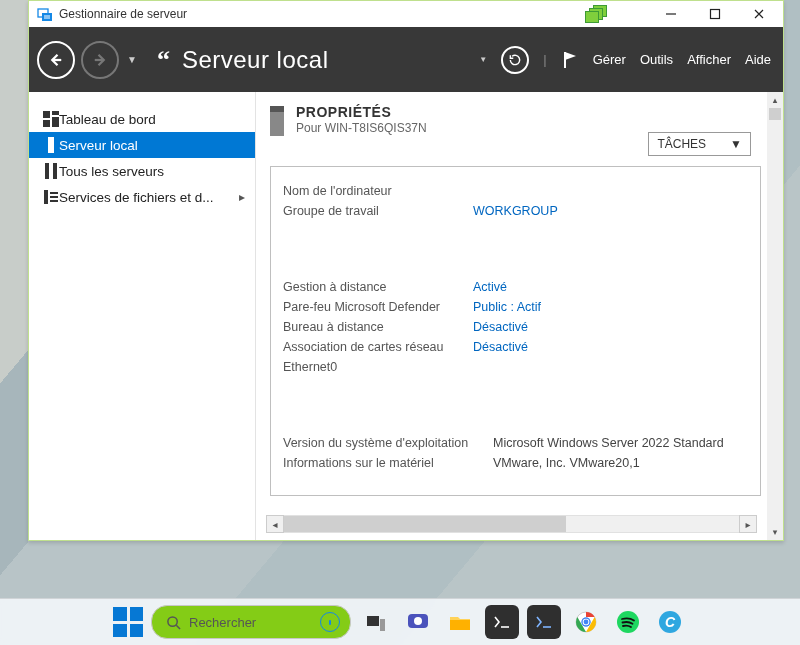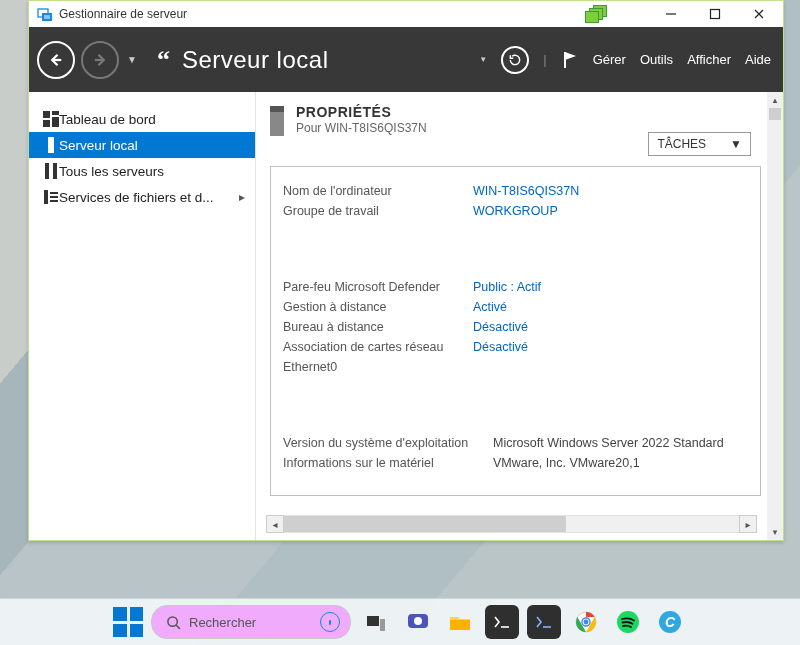--- a/index.html
+++ b/index.html
@@ -114,21 +114,21 @@
     background:rgba(241,245,248,.92);border-top:1px solid rgba(0,0,0,.12);
     display:flex;align-items:center;justify-content:center;gap:8px;
     backdrop-filter:blur(4px);
   }
   .start{
     width:30px;height:30px;display:grid;grid-template:1fr 1fr/1fr 1fr;gap:3px;cursor:pointer;
   }
   .start span{background:#0678d4}
   .search{
     display:flex;align-items:center;gap:8px;height:32px;border:1px solid #c7c7c7;
-    border-radius:16px;background:#f0abfc;padding:0 14px;font-size:13px;color:#555;width:170px;cursor:text;
+    border-radius:16px;background:#84cc16;padding:0 14px;font-size:13px;color:#555;width:170px;cursor:text;
     position:relative;
   }
   .search .bluec{position:absolute;right:10px;width:18px;height:18px;border:1.5px solid #1488e6;border-radius:50%;display:flex;align-items:center;justify-content:center}
   .search .bluec::after{content:"";width:1.5px;height:5px;background:#1488e6;border-radius:1px}
   .tb-icon{width:34px;height:34px;border-radius:6px;display:flex;align-items:center;justify-content:center;cursor:pointer}
   .tb-icon.sq{background:#2f2f2f;color:#fff}
 
   svg{display:block}
 </style>
 </head>
@@ -265,34 +265,33 @@
           </div>
           <div class="tasks-btn">
             <span>TÂCHES</span>
             <span>▼</span>
           </div>
         </div>
 
         <div class="panel-box">
           <div class="row">
               <span class="lbl">Nom de l'ordinateur</span>
-              <span class="val">WIN-T8IS6QIS37N</span>
             </div>
           <div class="row">
               <span class="lbl">Groupe de travail</span>
               <span class="val">WORKGROUP</span>
             </div>
           <div class="group-gap"></div>
           <div class="row">
+              <span class="lbl">Gestion à distance</span>
+              <span class="val">Activé</span>
+            </div>
+          <div class="row">
               <span class="lbl">Pare-feu Microsoft Defender</span>
               <span class="val">Public : Actif</span>
-            </div>
-          <div class="row">
-              <span class="lbl">Gestion à distance</span>
-              <span class="val">Activé</span>
             </div>
           <div class="row">
               <span class="lbl">Bureau à distance</span>
               <span class="val">Désactivé</span>
             </div>
           <div class="row">
               <span class="lbl">Association de cartes réseau</span>
               <span class="val">Désactivé</span>
             </div>
           <div class="row">

